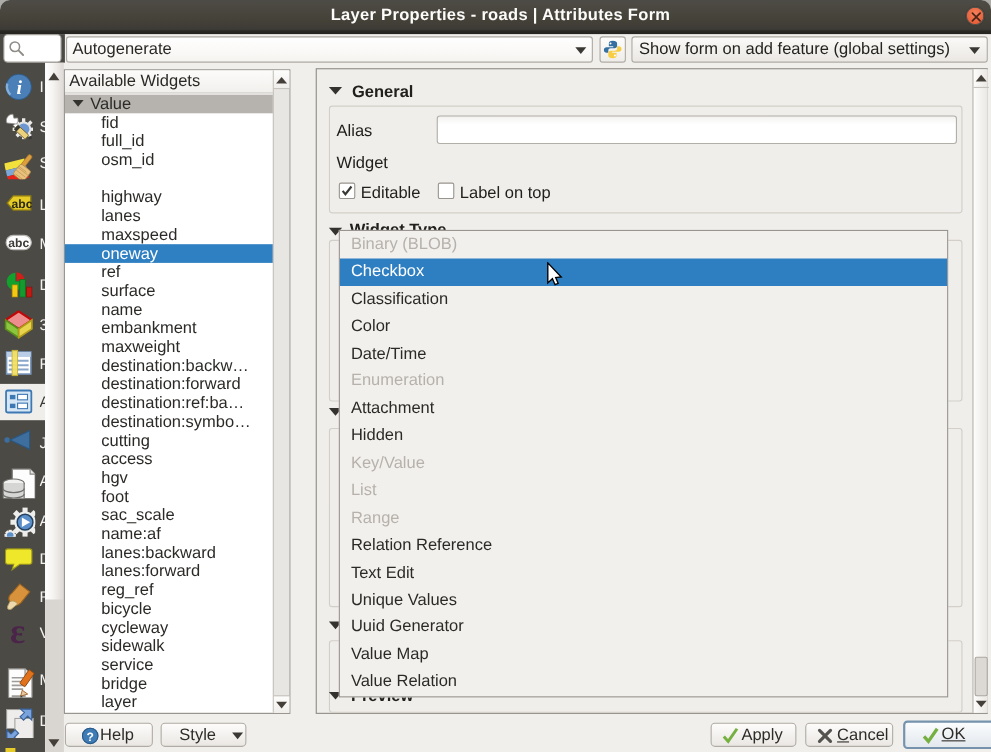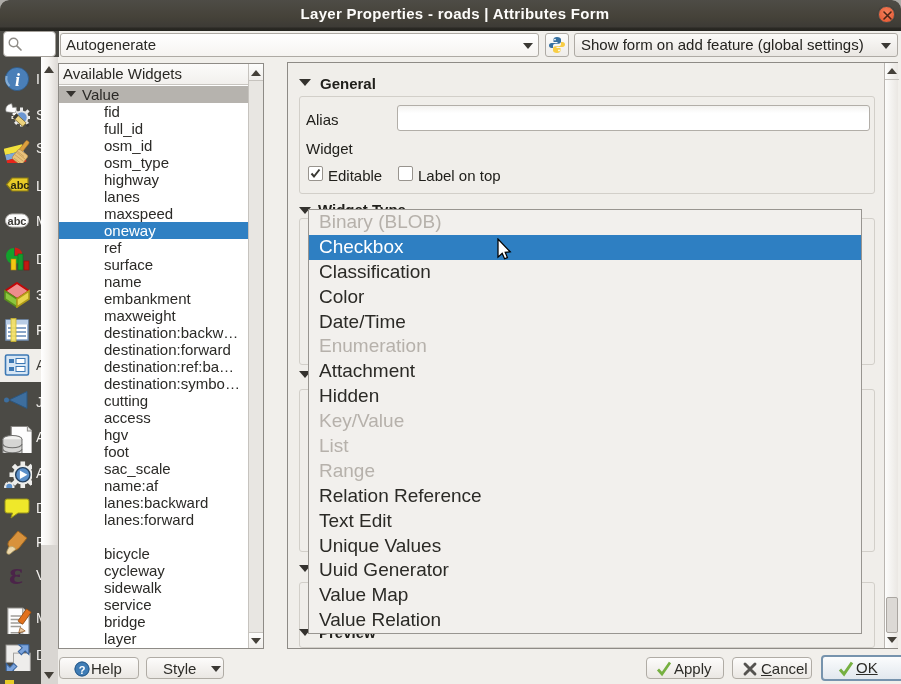--- a/index.html
+++ b/index.html
@@ -19,39 +19,39 @@
 .sbscroll .up { position:absolute; left:3px; top:9px; width:0; height:0; border-left:5.5px solid transparent; border-right:5.5px solid transparent; border-bottom:7px solid #444039; }
 .sbscroll .dn { position:absolute; left:3px; top:615px; width:0; height:0; border-left:5.5px solid transparent; border-right:5.5px solid transparent; border-top:7px solid #444039; }
 .search { position:absolute; left:3px; top:31px; width:53px; height:26px; background:#fff; border:1px solid #a39f99; border-radius:4px; }
 .combo1 { position:absolute; left:60px; top:33px; width:479px; height:24px; background:linear-gradient(#ffffff,#f6f4f1); border:1px solid #aeaaa4; border-radius:3px; color:#2a2925; font-size:15px; line-height:22px; padding-left:5px; }
 .combo1 .arr, .combo2 .arr { position:absolute; width:0; height:0; border-left:5px solid transparent; border-right:5px solid transparent; border-top:6px solid #3a3833; top:9px; }
 .pybtn { position:absolute; left:545px; top:33px; width:24px; height:24px; border:1px solid #aeaaa4; border-radius:3px; background:linear-gradient(#fdfdfc,#efedea); }
 .combo2 { position:absolute; left:574px; top:33px; width:324px; height:24px; background:linear-gradient(#fbfaf8,#eae7e3); border:1px solid #aeaaa4; border-radius:3px; color:#24231f; font-size:15px; line-height:22px; padding-left:6px; }
 .treepanel { position:absolute; left:58px; top:63px; width:206px; height:586px; background:#fff; border:1px solid #8e8b86; }
 .treehead { position:absolute; left:0; top:0; width:190px; height:21px; background:linear-gradient(#fcfbfa,#f2f0ed); border-bottom:1px solid #c8c5c0; font-size:15px; line-height:20px; color:#2a2925; padding-left:4px; }
 .trow { position:absolute; left:0; width:190px; height:17px; font-size:15px; line-height:17px; color:#2b2a27; }
-.trow .itxt { position:absolute; left:45px; white-space:nowrap; }
+.trow .itxt { position:absolute; left:33px; white-space:nowrap; }
 .trow.sel { background:#2f80c3; color:#fff; }
 .trow.fields { top:22px; background:#b6b3ae; }
 .trow.fields .ftxt { position:absolute; left:23px; }
 .trow .tri { position:absolute; left:7px; top:5px; width:0; height:0; border-left:5px solid transparent; border-right:5px solid transparent; border-top:6.5px solid #35332f; }
 .treescroll { position:absolute; left:189px; top:0; width:15px; height:584px; background:#e8e6e2; border-left:1px solid #c6c3be; }
 .treescroll .btn1 { position:absolute; left:0; top:0; width:14px; height:17px; background:linear-gradient(#fdfdfc,#f0eeeb); border-bottom:1px solid #c6c3be; }
 .treescroll .btn2 { position:absolute; left:0; top:568px; width:14px; height:16px; background:linear-gradient(#fdfdfc,#f0eeeb); border-top:1px solid #c6c3be; }
 .treescroll .up { position:absolute; left:2px; top:6px; width:0; height:0; border-left:5px solid transparent; border-right:5px solid transparent; border-bottom:6.5px solid #444039; }
 .treescroll .dn { position:absolute; left:2px; top:574px; width:0; height:0; border-left:5px solid transparent; border-right:5px solid transparent; border-top:6.5px solid #444039; }
 .rightpanel { position:absolute; left:287px; top:62px; width:611px; height:587px; border:1px solid #8e8b86; background:#f0eeea; }
 .gbox { position:absolute; border:1px solid #d2cfc9; border-radius:3px; }
 .htri { position:absolute; width:0; height:0; border-left:6px solid transparent; border-right:6px solid transparent; border-top:7.5px solid #34322e; }
 .hlabel { position:absolute; font-size:15px; font-weight:bold; color:#21201c; white-space:nowrap; }
 .flabel { position:absolute; font-size:15px; color:#21201c; white-space:nowrap; }
 .alias-input { position:absolute; left:397px; top:105px; width:473px; height:26px; background:linear-gradient(#f3f2f0,#ffffff 30%); border:1px solid #b2aea8; border-radius:3px; }
 .cb { position:absolute; width:15px; height:15px; background:#fff; border:1px solid #98948e; border-radius:2px; }
 .dropdown { position:absolute; left:308px; top:209px; width:554px; height:425.4px; background:#f2f0ed; border:1px solid #989590; z-index:5; }
-.ddi { height:24.9px; font-size:19px; line-height:24.9px; padding-left:10px; color:#2b2a26; white-space:nowrap; }
+.ddi { height:24.9px; font-size:15px; line-height:24.9px; padding-left:10px; color:#2b2a26; white-space:nowrap; }
 .ddi.dis { color:#b6b1ab; }
 .ddi.sel { background:#2e7fc2; color:#fff; }
 .rscroll { position:absolute; left:884px; top:63px; width:14px; height:585px; background:linear-gradient(to right,#fdfdfc,#eae7e3); border-left:1px solid #bab6b1; z-index:6; }
 .rscroll .up { position:absolute; left:2px; top:5px; width:0; height:0; border-left:5px solid transparent; border-right:5px solid transparent; border-bottom:6.5px solid #444039; }
 .rscroll .upbox { position:absolute; left:0; top:0; width:14px; height:17px; border-bottom:1px solid #c5c2bd; }
 .rscroll .dn { position:absolute; left:2px; top:574px; width:0; height:0; border-left:5px solid transparent; border-right:5px solid transparent; border-top:6.5px solid #444039; }
 .rscroll .thumb { position:absolute; left:1px; top:534px; width:12px; height:36px; background:#dcd9d5; border:1px solid #aaa6a1; border-radius:2px; }
 .btn { position:absolute; height:22px; background:linear-gradient(#fdfcfb,#eae7e3); border:1px solid #b0aca5; border-radius:4px; font-size:15px; color:#2d2c28; }
 .cursor { position:absolute; left:497px; top:238px; z-index:9; }
 </style></head><body>
@@ -234,23 +234,20 @@
       </div>
 <div class="trow" style="top:39px">
         <span class="itxt">fid</span>
       </div>
 <div class="trow" style="top:56px">
         <span class="itxt">full_id</span>
       </div>
 <div class="trow" style="top:73px">
         <span class="itxt">osm_id</span>
       </div>
-<div class="trow" style="top:90px">
-        <span class="itxt">osm_type</span>
-      </div>
 <div class="trow" style="top:107px">
         <span class="itxt">highway</span>
       </div>
 <div class="trow" style="top:124px">
         <span class="itxt">lanes</span>
       </div>
 <div class="trow" style="top:141px">
         <span class="itxt">maxspeed</span>
       </div>
 <div class="trow sel" style="top:158px">
@@ -299,20 +296,23 @@
         <span class="itxt">sac_scale</span>
       </div>
 <div class="trow" style="top:413px">
         <span class="itxt">name:af</span>
       </div>
 <div class="trow" style="top:430px">
         <span class="itxt">lanes:backward</span>
       </div>
 <div class="trow" style="top:447px">
         <span class="itxt">lanes:forward</span>
+      </div>
+<div class="trow" style="top:464px">
+        <span class="itxt">reg_ref</span>
       </div>
 <div class="trow" style="top:481px">
         <span class="itxt">bicycle</span>
       </div>
 <div class="trow" style="top:498px">
         <span class="itxt">cycleway</span>
       </div>
 <div class="trow" style="top:515px">
         <span class="itxt">sidewalk</span>
       </div>

